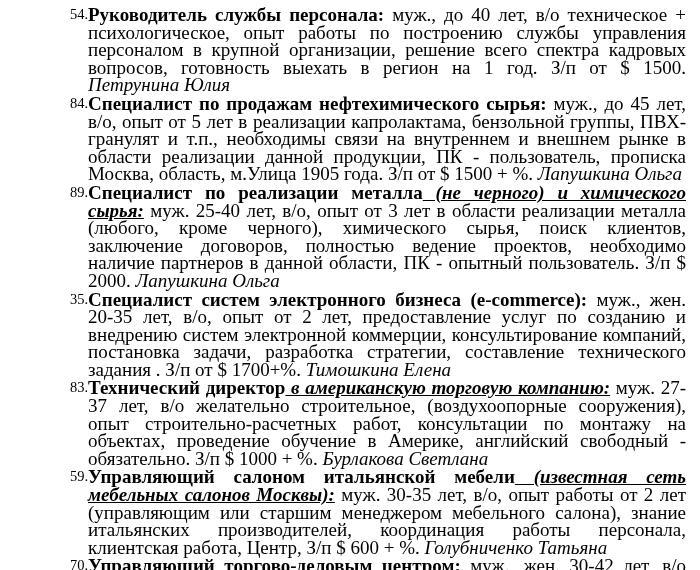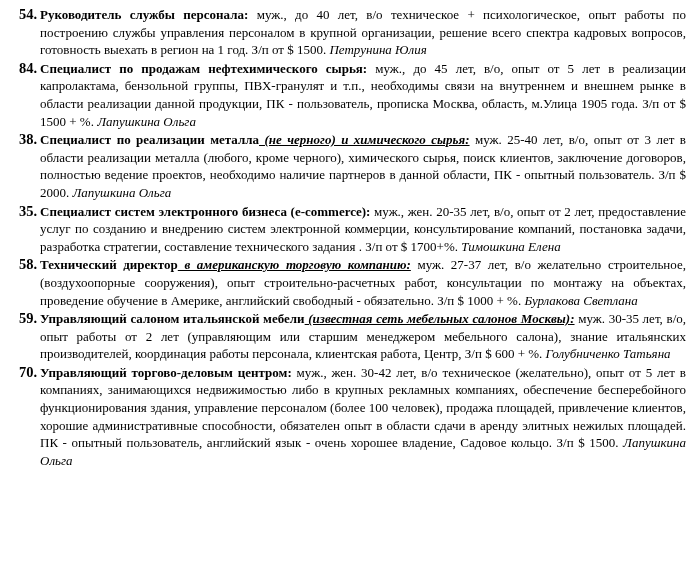--- a/index.html
+++ b/index.html
@@ -22,30 +22,31 @@
     position: relative;
   }
   .entry {
     display: flex;
     align-items: flex-start;
     margin-bottom: 1px;
   }
   .num {
     width: 26px;
     flex: 0 0 26px;
-    font-weight: bold;
+    font-weight: normal;
     font-size: 14.5px;
     line-height: 17.6px;
-    text-align: center;
+    text-align: right;
     padding-left: 2px;
     box-sizing: border-box;
+    margin-left: 48px;
   }
   .body {
     flex: 1 1 auto;
-    font-size: 13px;
+    font-size: 19px;
     line-height: 17.6px;
     text-align: justify;
     text-justify: inter-word;
     hyphens: none;
   }
   .b {
     font-weight: bold;
   }
   .i {
     font-style: italic;
@@ -76,31 +77,31 @@
     <div class="num">54.</div>
     <div class="body"><span class="b">Руководитель службы персонала:</span><span class="n"> муж., до 40 лет, в/о техническое + психологическое, опыт работы по построению службы управления персоналом в крупной организации, решение всего спектра кадровых вопросов, готовность выехать в регион на 1 год. З/п от $ 1500. </span><span class="i">Петрунина Юлия</span></div>
   </div>
 
   <div class="entry">
     <div class="num">84.</div>
     <div class="body"><span class="b">Специалист по продажам нефтехимического сырья:</span><span class="n"> муж., до 45 лет, в/о, опыт от 5 лет в реализации капролактама, бензольной группы, ПВХ-гранулят и т.п., необходимы связи на внутреннем и внешнем рынке в области реализации данной продукции, ПК - пользователь, прописка Москва, область, м.Улица 1905 года. З/п от $ 1500 + %. </span><span class="i">Лапушкина Ольга</span></div>
   </div>
 
   <div class="entry">
-    <div class="num">38.</div>
+    <div class="num">89.</div>
     <div class="body"><span class="b">Специалист по реализации металла</span><span class="bi"> (не черного) и химического сырья:</span><span class="n"> муж. 25-40 лет, в/о, опыт от 3 лет в области реализации металла (любого, кроме черного), химического сырья, поиск клиентов, заключение договоров, полностью ведение проектов, необходимо наличие партнеров в данной области, ПК - опытный пользователь. З/п $ 2000. </span><span class="i">Лапушкина Ольга</span></div>
   </div>
 
   <div class="entry">
     <div class="num">35.</div>
     <div class="body"><span class="b">Специалист систем электронного бизнеса (e-commerce):</span><span class="n"> муж., жен. 20-35 лет, в/о, опыт от 2 лет, предоставление услуг по созданию и внедрению систем электронной коммерции, консультирование компаний, постановка задачи, разработка стратегии, составление технического задания . З/п от $ 1700+%. </span><span class="i">Тимошкина Елена</span></div>
   </div>
 
   <div class="entry">
-    <div class="num">58.</div>
+    <div class="num">83.</div>
     <div class="body"><span class="b">Технический директор</span><span class="bi"> в американскую торговую компанию:</span><span class="n"> муж. 27-37 лет, в/о желательно строительное, (воздухоопорные сооружения), опыт строительно-расчетных работ, консультации по монтажу на объектах, проведение обучение в Америке, английский свободный - обязательно. З/п $ 1000 + %. </span><span class="i">Бурлакова Светлана</span></div>
   </div>
 
   <div class="entry">
     <div class="num">59.</div>
     <div class="body"><span class="b">Управляющий салоном итальянской мебели</span><span class="bi"> (известная сеть мебельных салонов Москвы):</span><span class="n"> муж. 30-35 лет, в/о, опыт работы от 2 лет (управляющим или старшим менеджером мебельного салона), знание итальянских производителей, координация работы персонала, клиентская работа, Центр, З/п $ 600 + %. </span><span class="i">Голубниченко Татьяна</span></div>
   </div>
 
   <div class="entry">
     <div class="num">70.</div>

